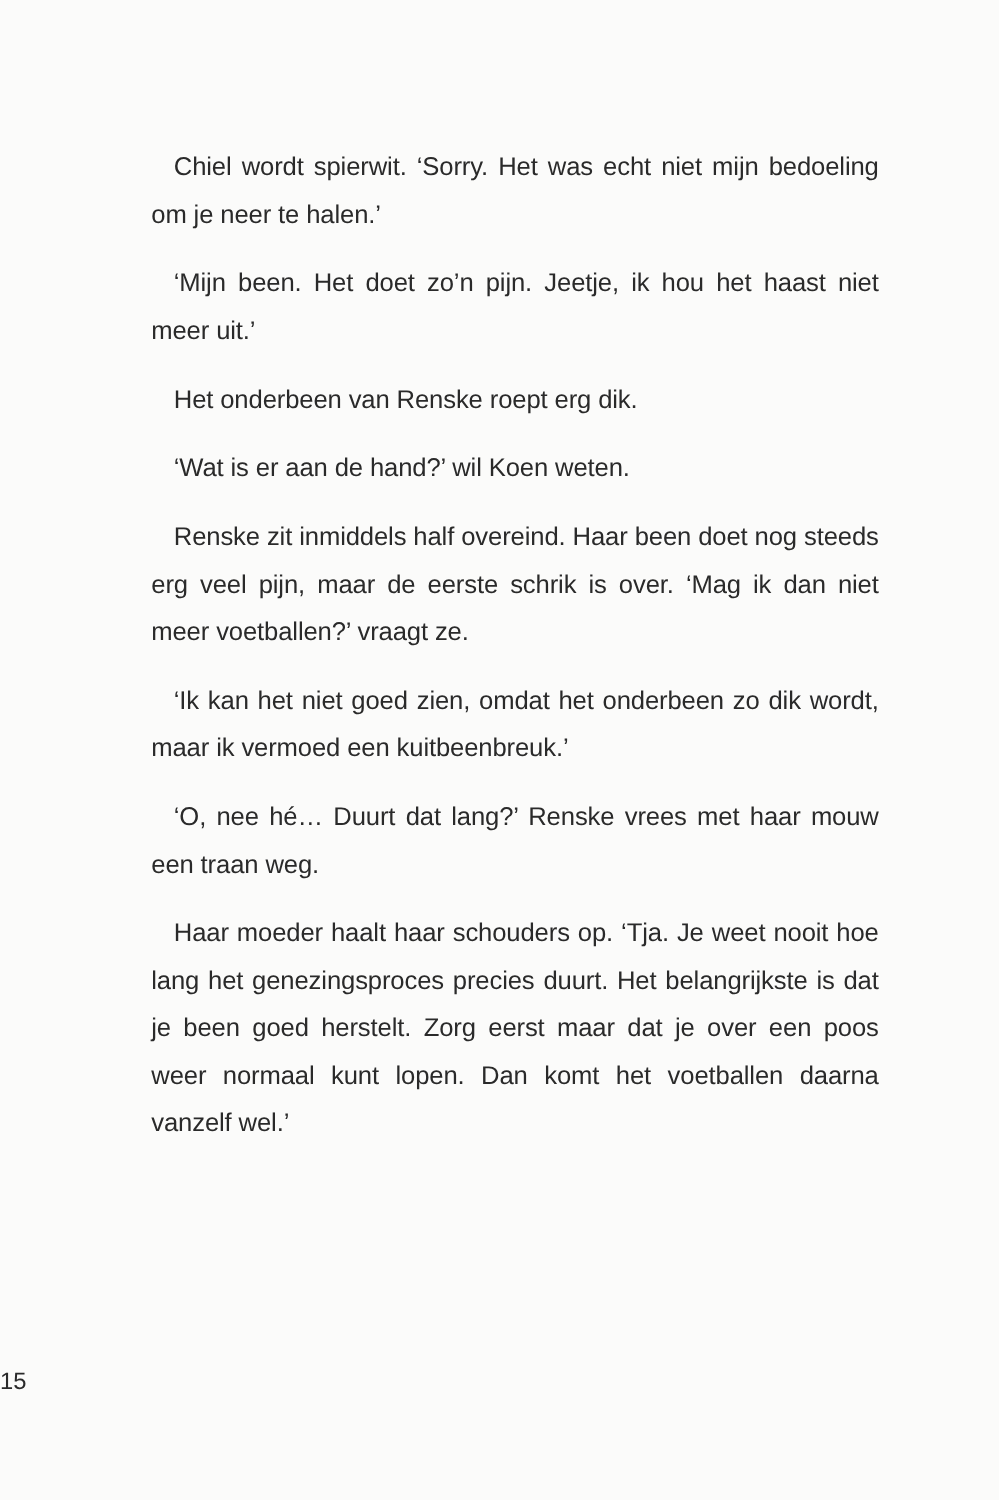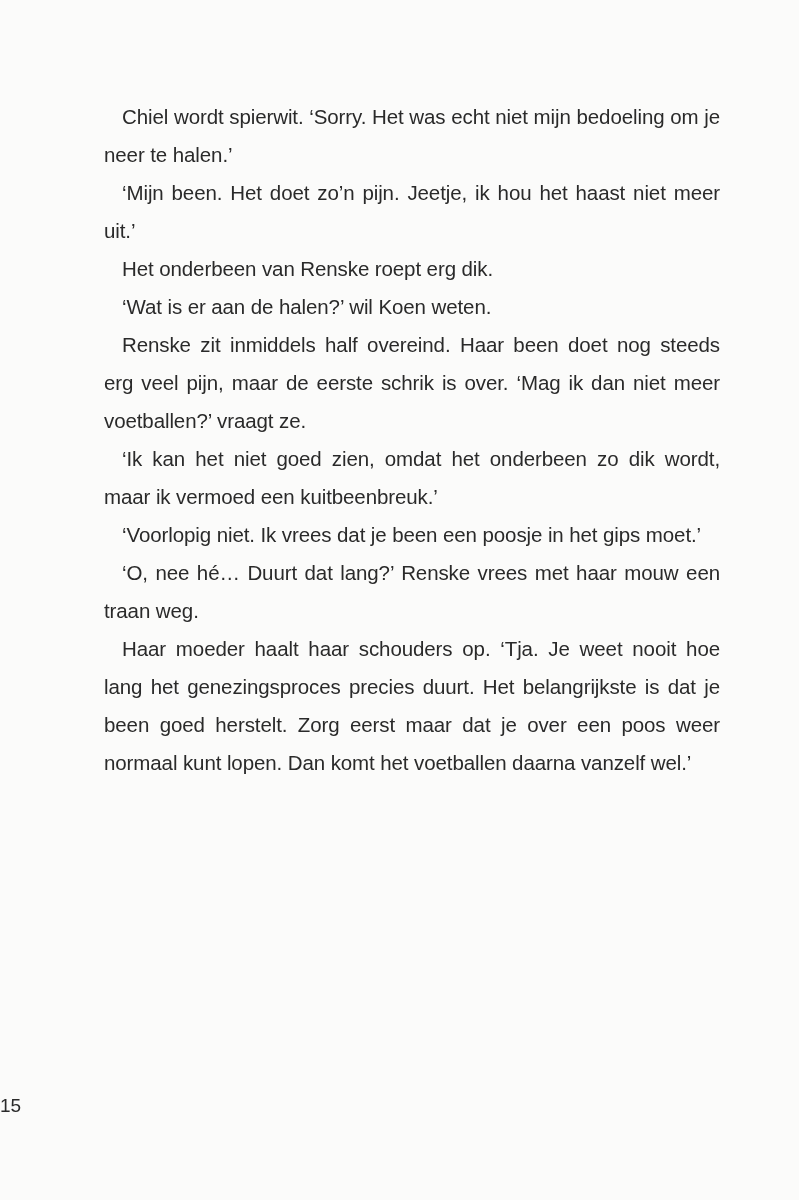--- a/index.html
+++ b/index.html
@@ -9,21 +9,21 @@
     position: relative;
     overflow: hidden;
   }
   .page {
     position: absolute;
     left: 104px;
     top: 98px;
     width: 616px;
   }
   .para {
-    margin: 0;
+    margin: 17px;
     font-family: "Liberation Sans", "DejaVu Sans", sans-serif;
     font-size: 20.5px;
     line-height: 38px;
     color: #2a2a2a;
     text-align: justify;
     text-indent: 18px;
     letter-spacing: -0.1px;
     word-spacing: 0px;
   }
   .page-number {
@@ -36,21 +36,20 @@
     color: #2a2a2a;
   }
 </style>
 </head>
 <body>
 
 <div class="page">
   <p class="para">Chiel wordt spierwit. ‘Sorry. Het was echt niet mijn bedoeling om je neer te halen.’</p>
   <p class="para">‘Mijn been. Het doet zo’n pijn. Jeetje, ik hou het haast niet meer uit.’</p>
   <p class="para">Het onderbeen van Renske roept erg dik.</p>
-  <p class="para">‘Wat is er aan de halen?’ wil Koen weten.</p>
+  <p class="para">‘Wat is er aan de hand?’ wil Koen weten.</p>
   <p class="para">Renske zit inmiddels half overeind. Haar been doet nog steeds erg veel pijn, maar de eerste schrik is over. ‘Mag ik dan niet meer voetballen?’ vraagt ze.</p>
   <p class="para">‘Ik kan het niet goed zien, omdat het onderbeen zo dik wordt, maar ik vermoed een kuitbeenbreuk.’</p>
-  <p class="para">‘Voorlopig niet. Ik vrees dat je been een poosje in het gips moet.’</p>
   <p class="para">‘O, nee hé… Duurt dat lang?’ Renske vrees met haar mouw een traan weg.</p>
   <p class="para">Haar moeder haalt haar schouders op. ‘Tja. Je weet nooit hoe lang het genezingsproces precies duurt. Het belangrijkste is dat je been goed herstelt. Zorg eerst maar dat je over een poos weer normaal kunt lopen. Dan komt het voetballen daarna vanzelf wel.’</p>
 </div>
 
 <div class="page-number">15</div>
 
 </body></html>

